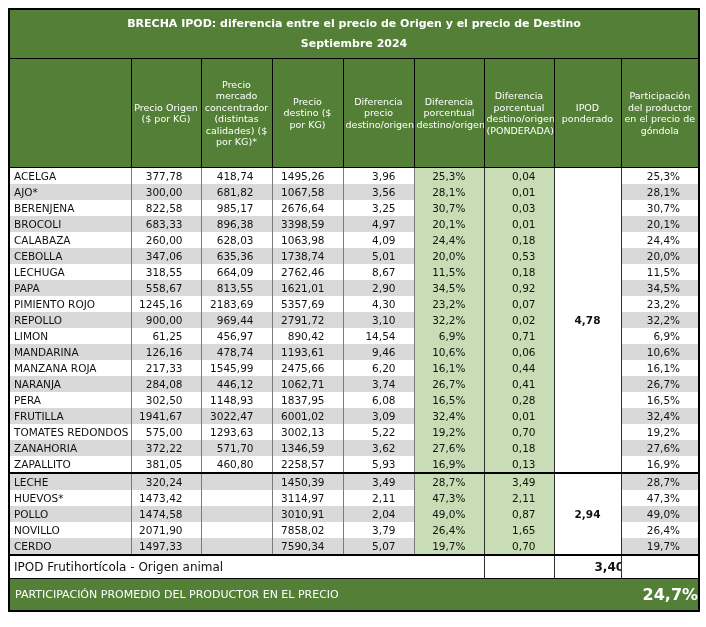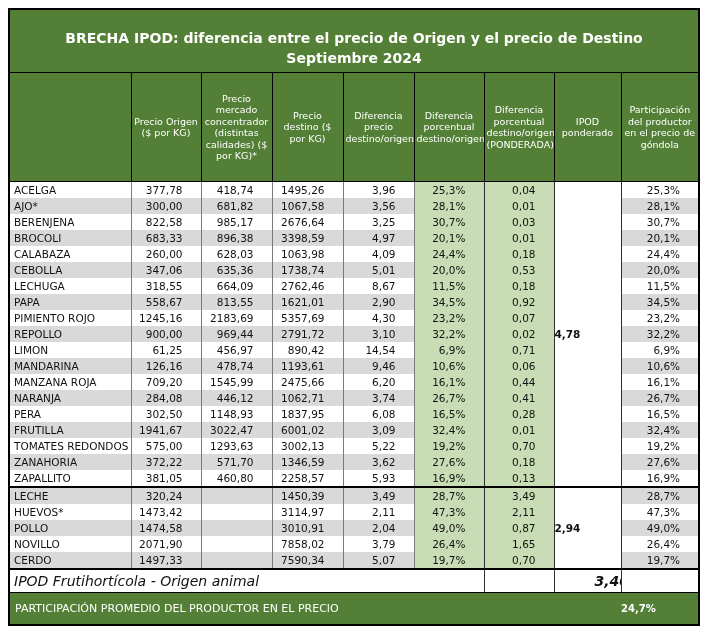--- a/index.html
+++ b/index.html
@@ -15,26 +15,26 @@
     border-collapse:collapse;
     table-layout:fixed;
     width:690px;
     border:2px solid #000;
   }
   
   th.title-cell{
     background:#538036;
     color:#fff;
     font-weight:bold;
-    font-size:14px;
+    font-size:11px;
     text-align:center;
     height:45px;
     line-height:20px;
     border-bottom:1px solid #000;
-    padding:15px 0 2px 0;
+    padding:1px 0 2px 0;
   }
   tr.header-row th{
     background:#538036;
     color:#fff;
     font-weight:normal;
     font-size:9.5px;
     line-height:11.5px;
     text-align:center;
     vertical-align:middle;
     height:78px;
@@ -60,49 +60,48 @@
   td.num{text-align:right;padding-right:18px;}
   td.pct{
     text-align:right;padding-right:18px;
     background:#c8ddb5 !important;
     border-left:1px solid #2f2f2f;
     border-right:1px solid #2f2f2f;
   }
   td.ipod-merged{
     background:#fff !important;
     font-weight:bold;
-    text-align:left;
+    text-align:center;
     vertical-align:middle;
     border-left:1px solid #2f2f2f;
     border-right:1px solid #2f2f2f;
   }
   tr.section-start td{border-top:2px solid #000;}
   
   tr.summary-row td{
     border-top:2px solid #000;
     border-bottom:1px solid #000;
     height:22px;line-height:22px;
-    font-size:14px;
+    font-size:12px;
     background:#fff !important;
     border-left:1px solid #2f2f2f;
     border-right:1px solid #2f2f2f;
-    font-style:italic;
   }
   td.summary-label{text-align:left;padding-left:4px;border-left:none;}
   td.summary-value{font-weight:bold;text-align:center;padding-left:40px;}
   
   tr.banner-row td{
     background:#538036 !important;
     color:#fff;
     height:31px;line-height:31px;
     border:none;
     border-top:1px solid #000;
   }
   td.banner-label{text-align:left;padding-left:5px;font-size:11px;}
-  td.banner-value{font-weight:bold;text-align:left;font-size:10px;border-left:1px solid #e8f0e0;}
+  td.banner-value{font-weight:bold;text-align:right;font-size:16px;border-left:1px solid #e8f0e0;}
   
   .footnotes{margin:7px 0 0 3px;}
   .footnotes p{
     margin:0 0 10px 0;
     font-style:italic;
     font-size:8.5px;
     color:#222;
   }
 </style>
 </head>
@@ -257,21 +256,21 @@
           <td class="num">126,16</td>
           <td class="num">478,74</td>
           <td class="num">1193,61</td>
           <td class="num">9,46</td>
           <td class="pct">10,6%</td>
           <td class="pct">0,06</td>
           <td class="num">10,6%</td>
         </tr>
         <tr>
           <td class="product">MANZANA ROJA</td>
-          <td class="num">709,20</td>
+          <td class="num">217,33</td>
           <td class="num">1545,99</td>
           <td class="num">2475,66</td>
           <td class="num">6,20</td>
           <td class="pct">16,1%</td>
           <td class="pct">0,44</td>
           <td class="num">16,1%</td>
         </tr>
         <tr class="alt">
           <td class="product">NARANJA</td>
           <td class="num">284,08</td>

